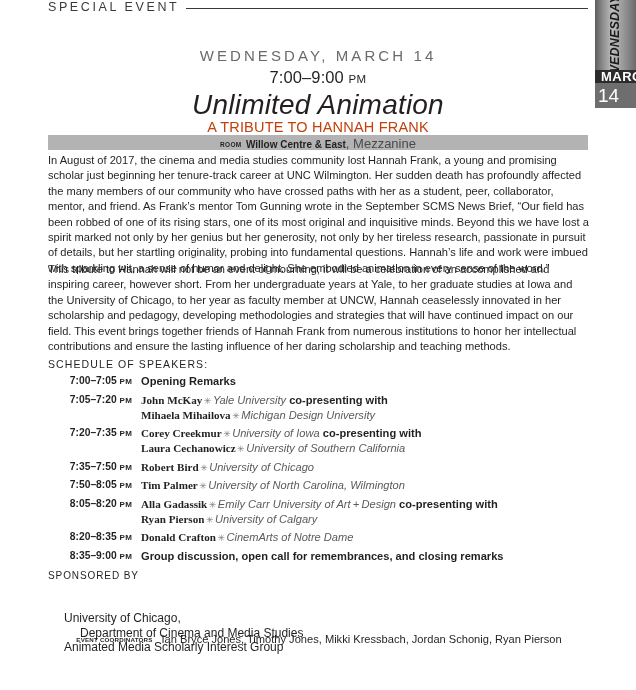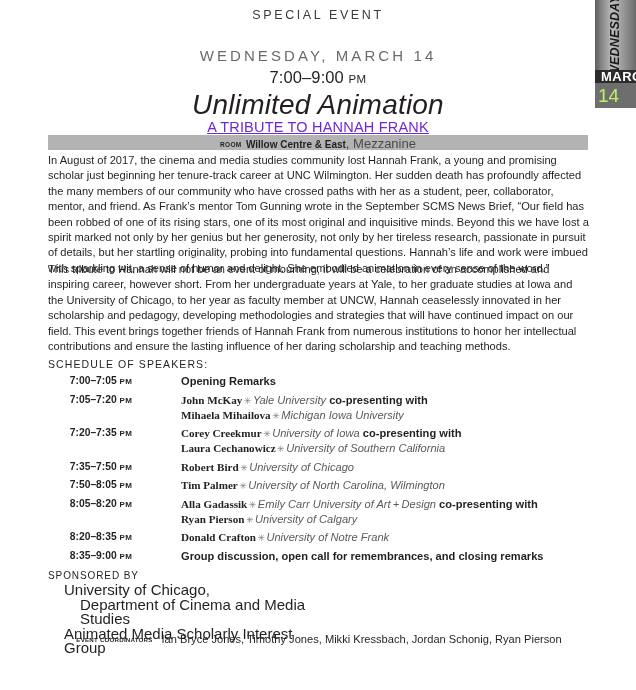--- a/index.html
+++ b/index.html
@@ -59,36 +59,35 @@
     letter-spacing: 0.5px;
     line-height: 13px;
     padding-left: 6px;
     box-sizing: border-box;
   }
   .day-tab-date {
     position: absolute;
     left: 0; top: 83px;
     width: 41px; height: 25px;
     background: #6e6e6e;
-    color: #bef264;
+    color: #ffffff;
     font-size: 19px;
     line-height: 25px;
     padding-left: 3px;
     box-sizing: border-box;
     font-weight: 400;
   }
 
   
   .section-head {
     position: absolute;
-    left: 48px; top: 8px;
+    left: 48px; top: 0;
     width: 540px;
     display: flex;
     align-items: center;
-    flex-direction: column;
   }
   .section-head-text {
     font-size: 12.5px;
     letter-spacing: 2.6px;
     color: #3a3a3a;
     white-space: nowrap;
     font-weight: 400;
   }
   .section-head-rule {
     flex: 1;
@@ -123,24 +122,23 @@
   .event-title {
     font-size: 28px;
     font-style: italic;
     color: #231f20;
     line-height: 27px;
     margin-top: 1px;
     letter-spacing: 0.2px;
   }
   .event-subtitle {
     font-size: 14.5px;
-    color: #6d28d9;
+    color: #c2410c;
     line-height: 18px;
     letter-spacing: 0.2px;
-    text-decoration: underline;
   }
 
   
   .room-bar {
     position: absolute;
     left: 48px; top: 135px;
     width: 540px; height: 15px;
     background: #b3b3b3;
     text-align: center;
     line-height: 15px;
@@ -187,21 +185,20 @@
   }
   .schedule {
     position: absolute;
     left: 48px; top: 374px;
     width: 542px;
   }
   .sched-row {
     display: flex;
     align-items: flex-start;
     margin-bottom: 3.5px;
-    gap: 40px;
   }
   .sched-time {
     width: 84px;
     min-width: 84px;
     text-align: right;
     padding-right: 9px;
     box-sizing: content-box;
     font-size: 10.3px;
     line-height: 14px;
     font-weight: bold;
@@ -223,23 +220,23 @@
   
   .sponsored-label {
     position: absolute;
     left: 48px; top: 570px;
     font-size: 10px;
     letter-spacing: 0.9px;
     color: #231f20;
   }
   .sponsors {
     position: absolute;
-    left: 48px; top: 583px;
+    left: 48px; top: 611px;
     width: 542px;
-    font-size: 15px;
+    font-size: 12px;
     line-height: 14.6px;
     color: #231f20;
   }
   .spon-grid { position: relative; height: 46px; }
   .spon-col-left { position: absolute; left: 0; top: 0; width: 280px; }
   .spon-col-right { position: absolute; left: 282px; top: 0; width: 260px; }
   .spon-l1 { padding-left: 16px; }
   .spon-l2 { padding-left: 32px; }
   .spon-l3 { padding-left: 16px; }
 
@@ -302,41 +299,41 @@
   <div class="body-text" id="para2">This tribute to Hannah will not be an event of mourning, it will be a celebration of an accomplished and inspiring career, however short. From her undergraduate years at Yale, to her graduate studies at Iowa and the University of Chicago, to her year as faculty member at UNCW, Hannah ceaselessly innovated in her scholarship and pedagogy, developing methodologies and strategies that will have continued impact on our field. This event brings together friends of Hannah Frank from numerous institutions to honor her intellectual contributions and ensure the lasting influence of her daring scholarship and teaching methods.</div>
 
   <div class="schedule-label">SCHEDULE OF SPEAKERS:</div>
   <div class="schedule" id="schedule-list">
       <div class="sched-row">
         <div class="sched-time">7:00–7:05&nbsp;<span class="ampm">PM</span></div>
         <div class="sched-desc"><span class="plain">Opening Remarks</span></div>
       </div>
       <div class="sched-row">
         <div class="sched-time">7:05–7:20&nbsp;<span class="ampm">PM</span></div>
-        <div class="sched-desc"><span class="spk-name">John McKay</span><span class="spk-star">✳</span><span class="spk-aff">Yale University</span><span class="spk-join"> co-presenting with</span><br><span class="spk-name">Mihaela Mihailova</span><span class="spk-star">✳</span><span class="spk-aff">Michigan Iowa University</span></div>
+        <div class="sched-desc"><span class="spk-name">John McKay</span><span class="spk-star">✳</span><span class="spk-aff">Yale University</span><span class="spk-join"> co-presenting with</span><br><span class="spk-name">Mihaela Mihailova</span><span class="spk-star">✳</span><span class="spk-aff">Michigan Design University</span></div>
       </div>
       <div class="sched-row">
         <div class="sched-time">7:20–7:35&nbsp;<span class="ampm">PM</span></div>
         <div class="sched-desc"><span class="spk-name">Corey Creekmur</span><span class="spk-star">✳</span><span class="spk-aff">University of Iowa</span><span class="spk-join"> co-presenting with</span><br><span class="spk-name">Laura Cechanowicz</span><span class="spk-star">✳</span><span class="spk-aff">University of Southern California</span></div>
       </div>
       <div class="sched-row">
         <div class="sched-time">7:35–7:50&nbsp;<span class="ampm">PM</span></div>
         <div class="sched-desc"><span class="spk-name">Robert Bird</span><span class="spk-star">✳</span><span class="spk-aff">University of Chicago</span></div>
       </div>
       <div class="sched-row">
         <div class="sched-time">7:50–8:05&nbsp;<span class="ampm">PM</span></div>
         <div class="sched-desc"><span class="spk-name">Tim Palmer</span><span class="spk-star">✳</span><span class="spk-aff">University of North Carolina, Wilmington</span></div>
       </div>
       <div class="sched-row">
         <div class="sched-time">8:05–8:20&nbsp;<span class="ampm">PM</span></div>
         <div class="sched-desc"><span class="spk-name">Alla Gadassik</span><span class="spk-star">✳</span><span class="spk-aff">Emily Carr University of Art + Design</span><span class="spk-join"> co-presenting with</span><br><span class="spk-name">Ryan Pierson</span><span class="spk-star">✳</span><span class="spk-aff">University of Calgary</span></div>
       </div>
       <div class="sched-row">
         <div class="sched-time">8:20–8:35&nbsp;<span class="ampm">PM</span></div>
-        <div class="sched-desc"><span class="spk-name">Donald Crafton</span><span class="spk-star">✳</span><span class="spk-aff">University of Notre Frank</span></div>
+        <div class="sched-desc"><span class="spk-name">Donald Crafton</span><span class="spk-star">✳</span><span class="spk-aff">CinemArts of Notre Dame</span></div>
       </div>
       <div class="sched-row">
         <div class="sched-time">8:35–9:00&nbsp;<span class="ampm">PM</span></div>
         <div class="sched-desc"><span class="plain">Group discussion, open call for remembrances, and closing remarks</span></div>
       </div>
     </div>
 
   <div class="sponsored-label">SPONSORED BY</div>
   <div class="sponsors">
     <div class="spon-grid">

